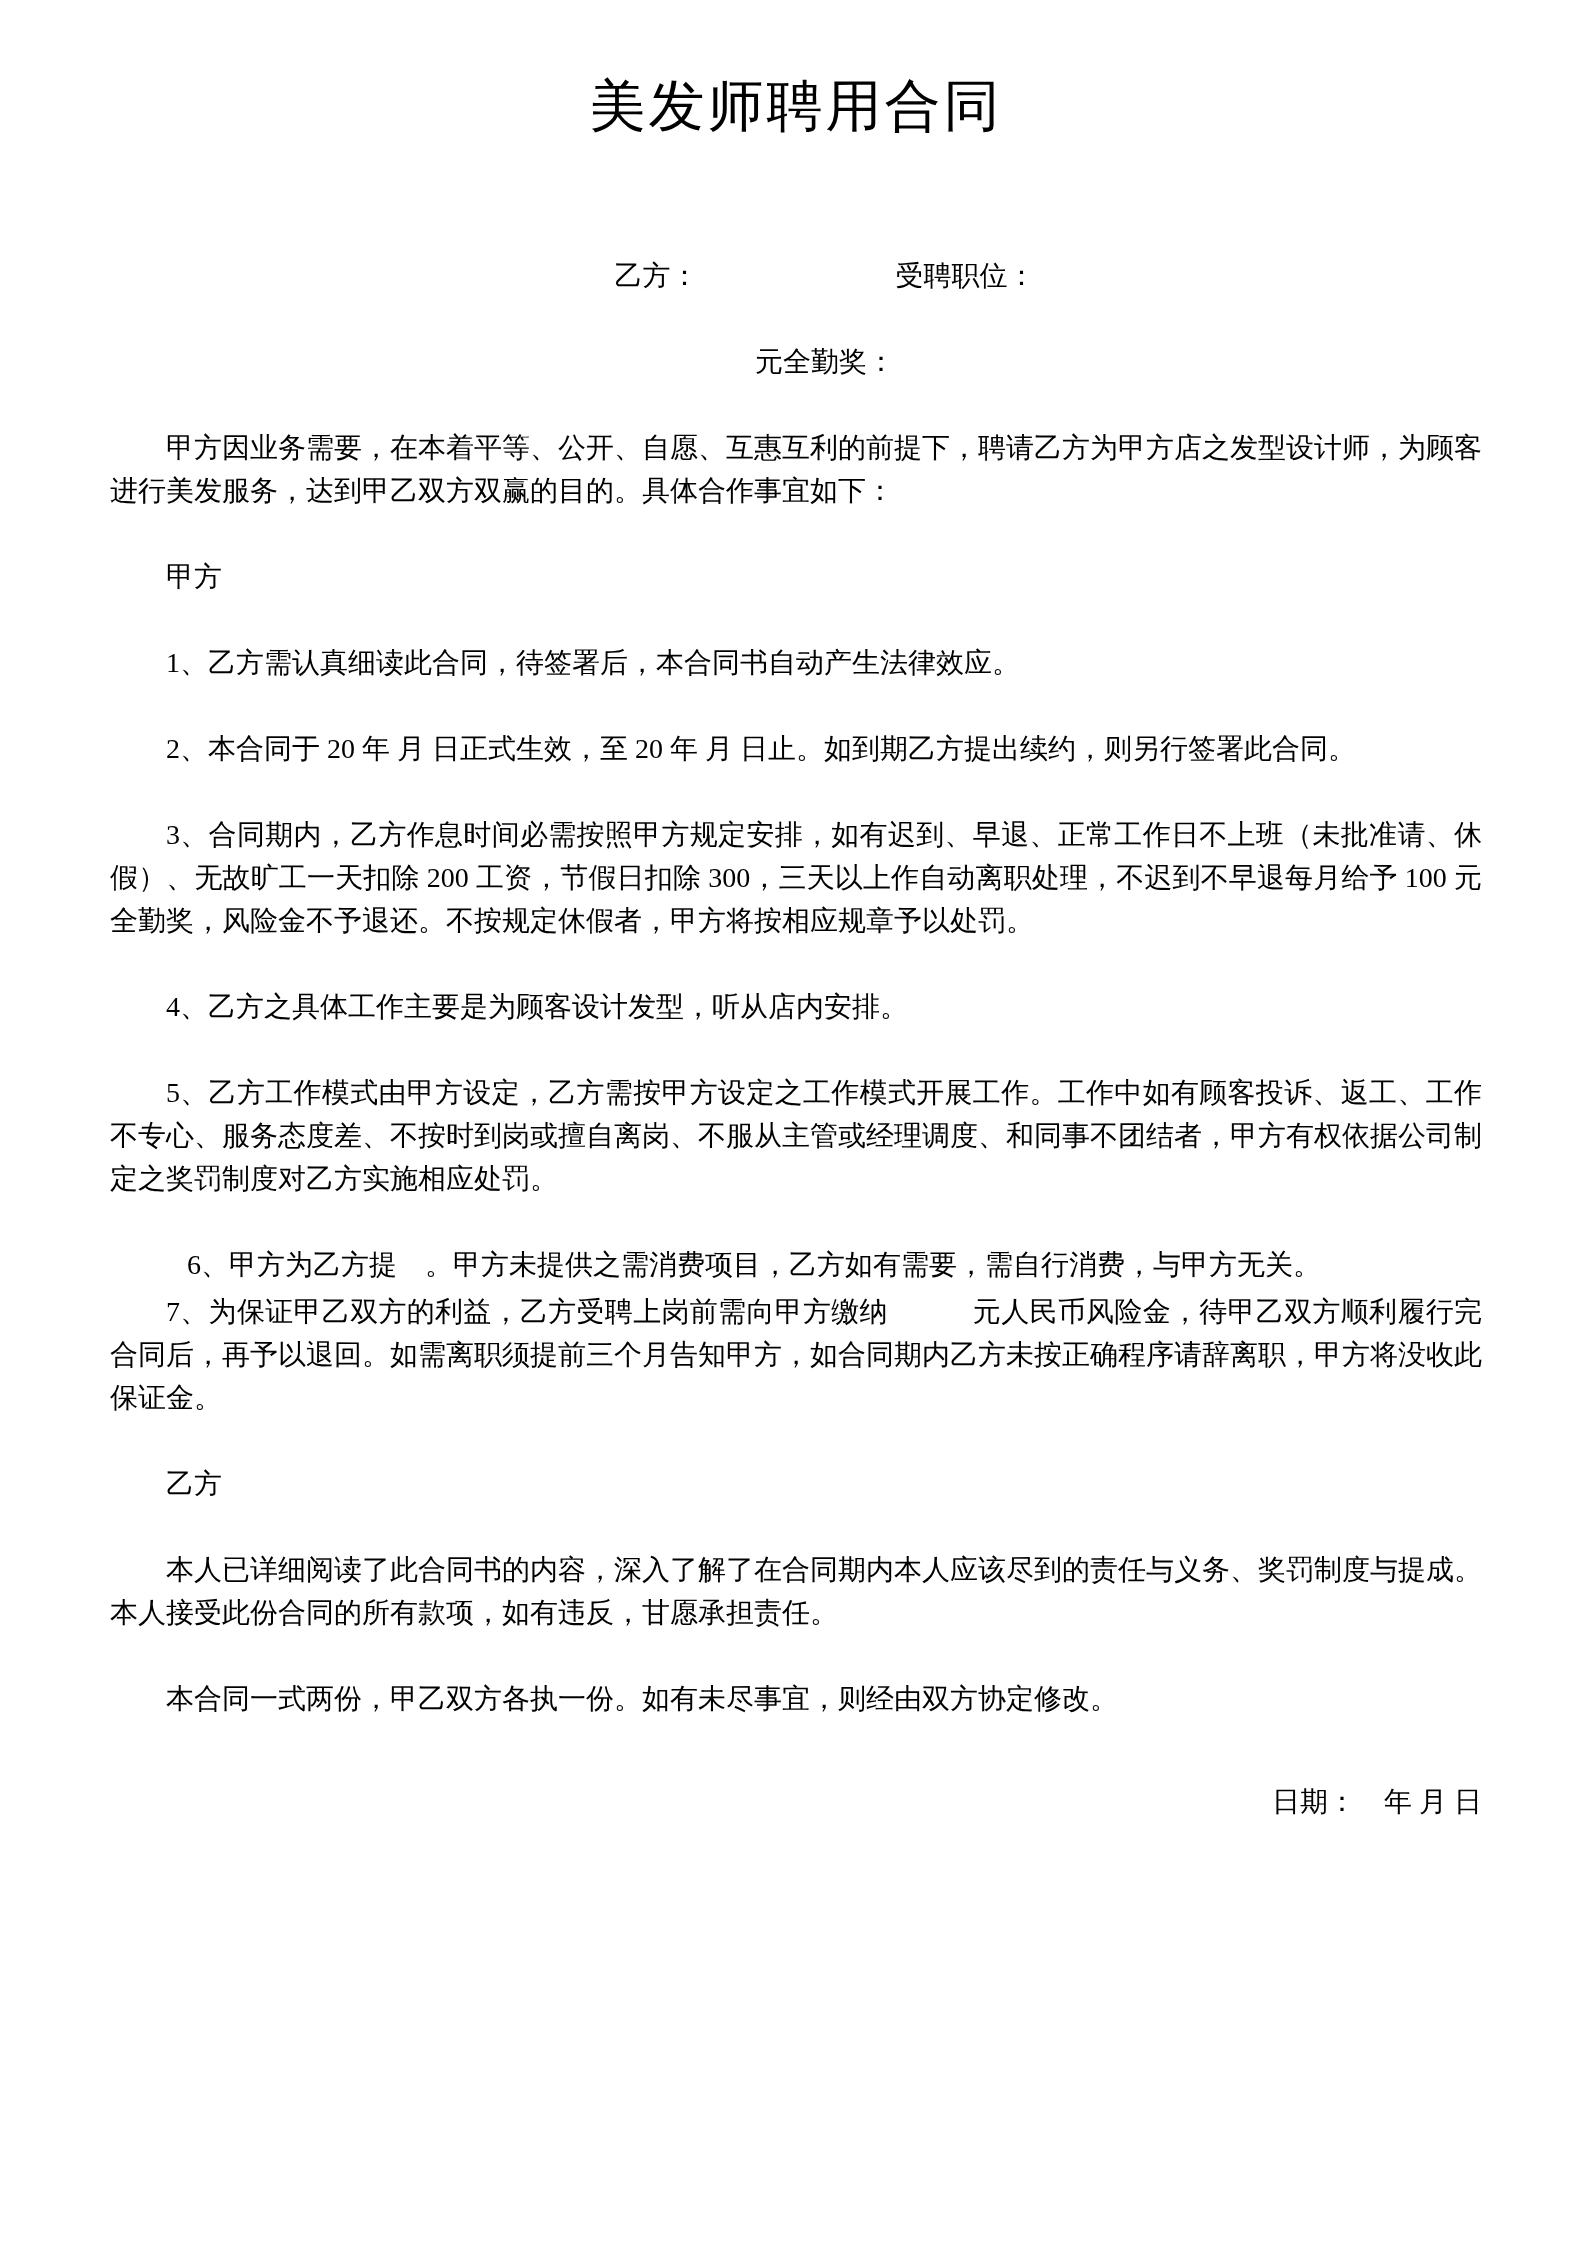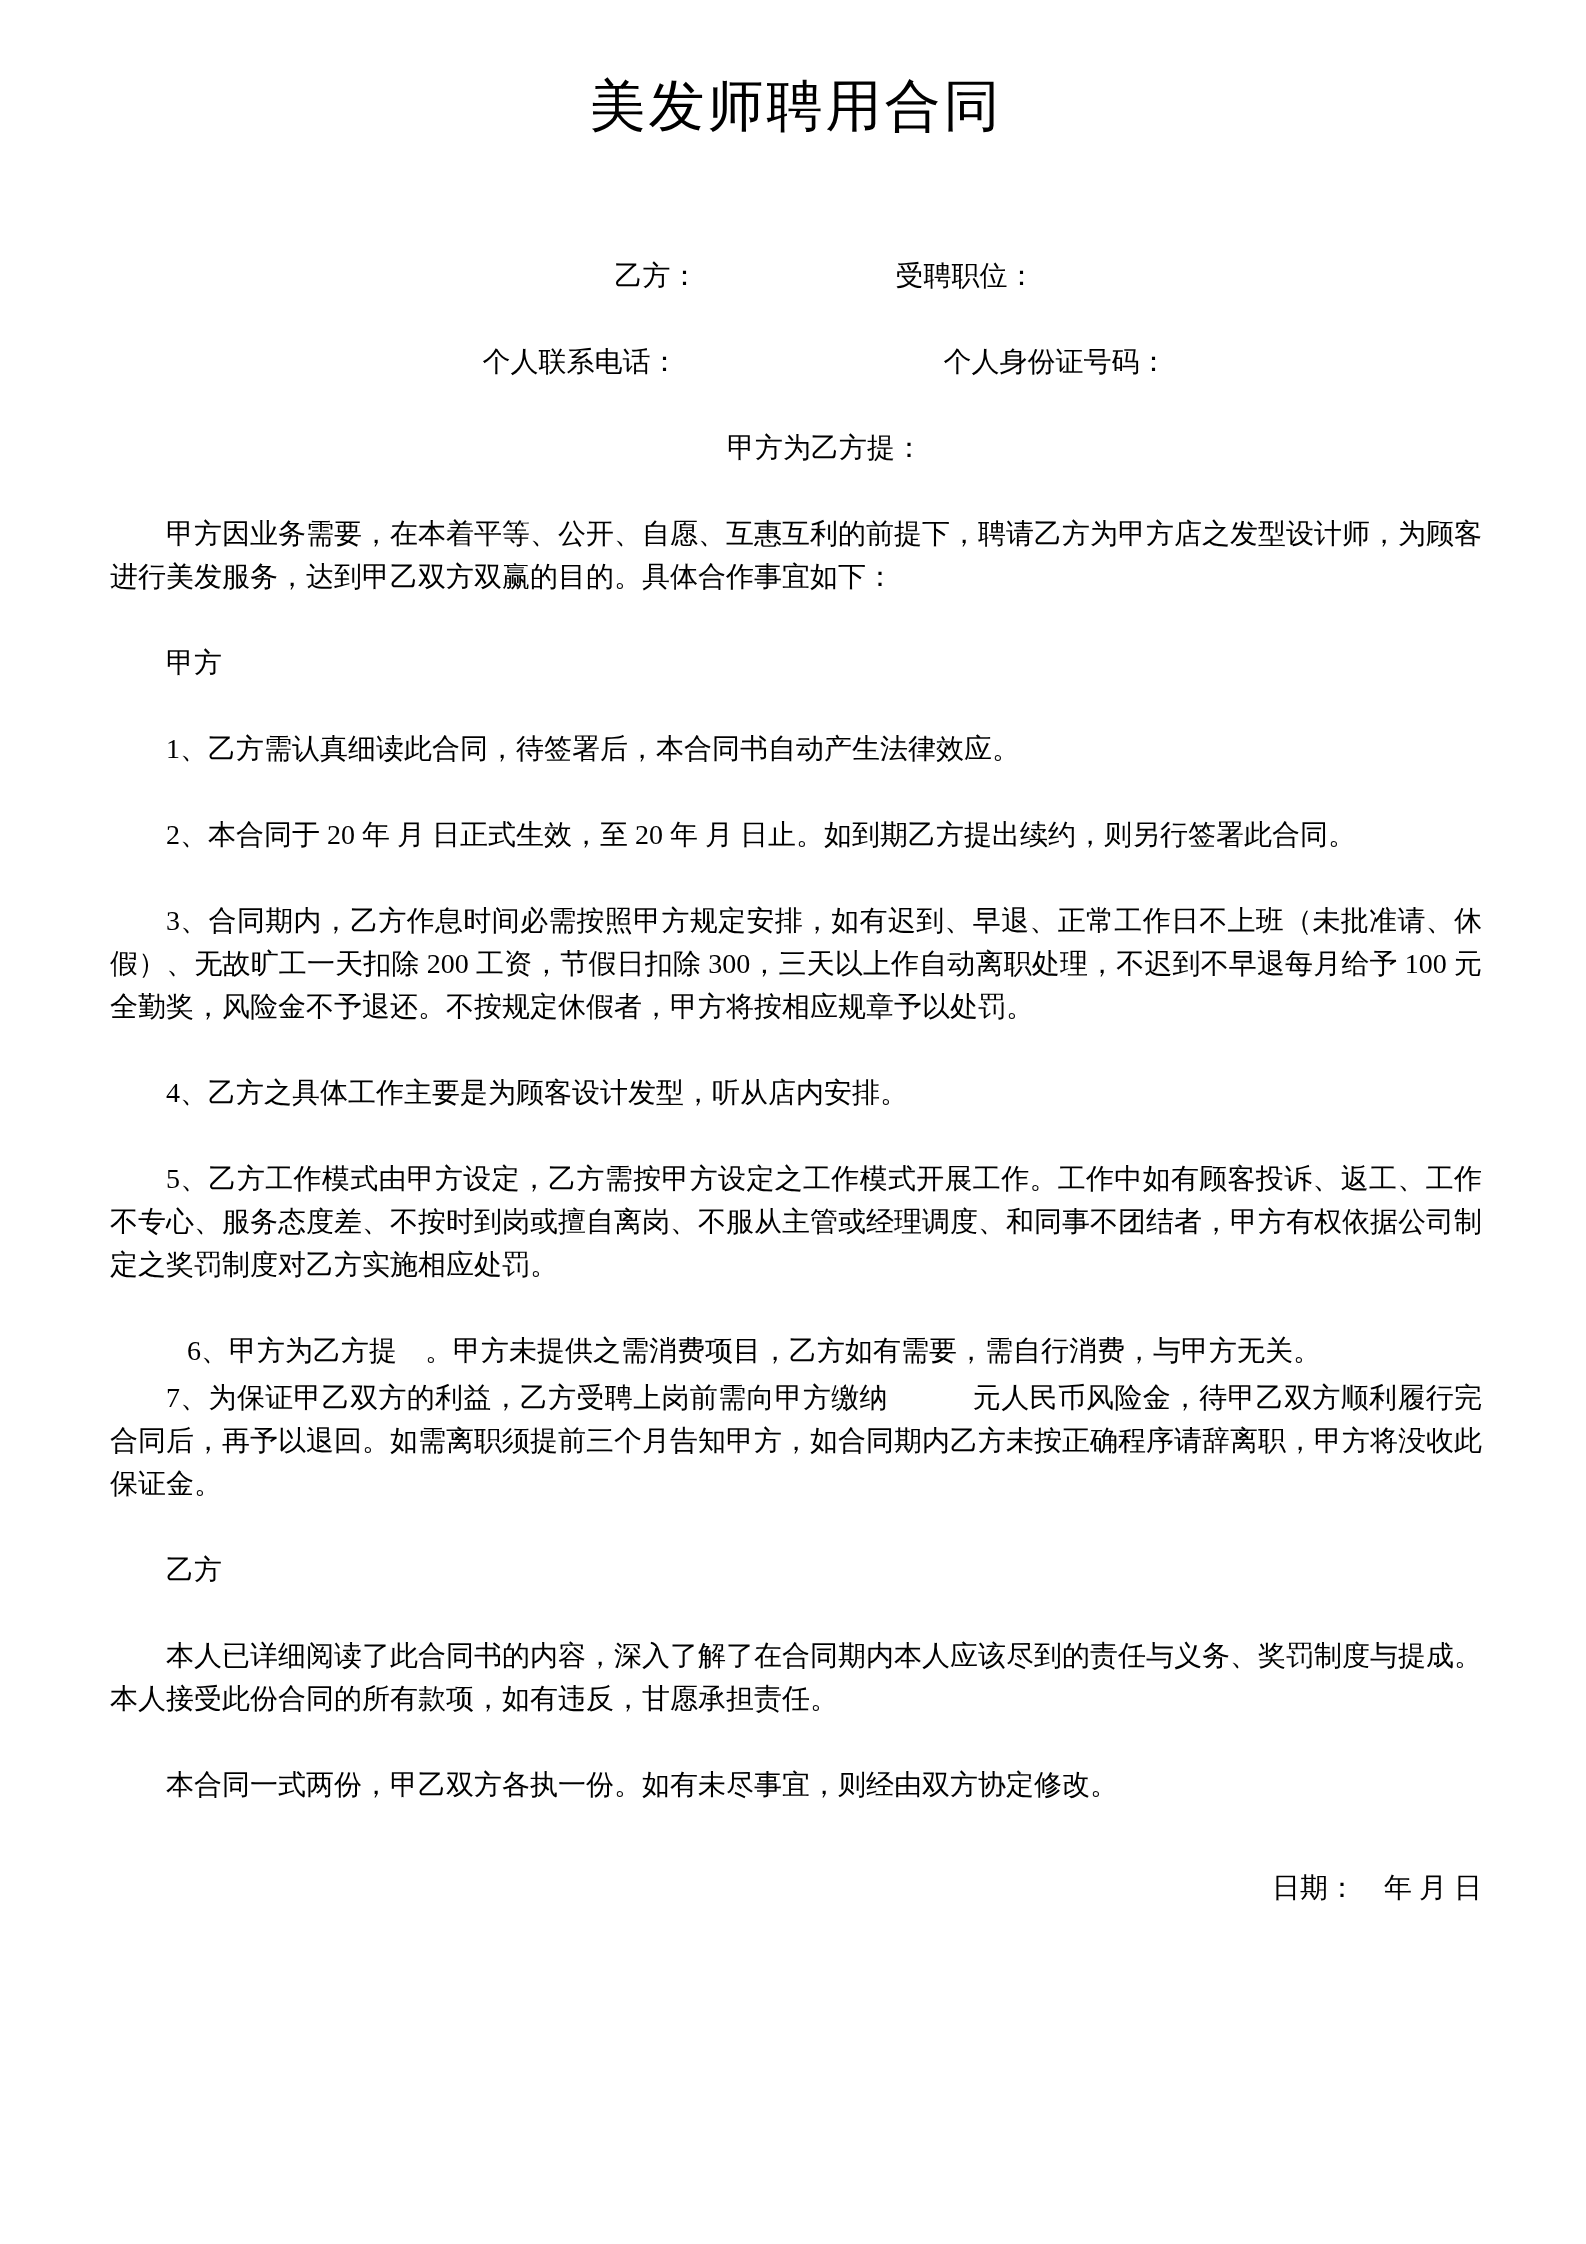--- a/index.html
+++ b/index.html
@@ -74,26 +74,23 @@
 <body>
 
 <div class="page">
 
   <h1 class="doc-title">美发师聘用合同</h1>
 
   <p class="form-line first-line">
     <span>乙方：</span><span class="blank blank-party-b"></span><span>受聘职位：</span>
   </p>
 
-  <p class="form-line">
-    <span>个人联系电话：</span><span class="blank blank-phone"></span><span>个人身份证号码：</span>
-  </p>
 
   <p class="form-line">
-    <span>甲方为乙方提：</span>
+    <span>元全勤奖：</span>
   </p>
 
   <p class="indent">甲方因业务需要，在本着平等、公开、自愿、互惠互利的前提下，聘请乙方为甲方店之发型设计师，为顾客进行美发服务，达到甲乙双方双赢的目的。具体合作事宜如下：</p>
 
   <p class="indent">甲方</p>
 
   <p class="indent">1、乙方需认真细读此合同，待签署后，本合同书自动产生法律效应。</p>
 
   <p class="indent">2、本合同于 20 年 月 日正式生效，至 20 年 月 日止。如到期乙方提出续约，则另行签署此合同。</p>
 

